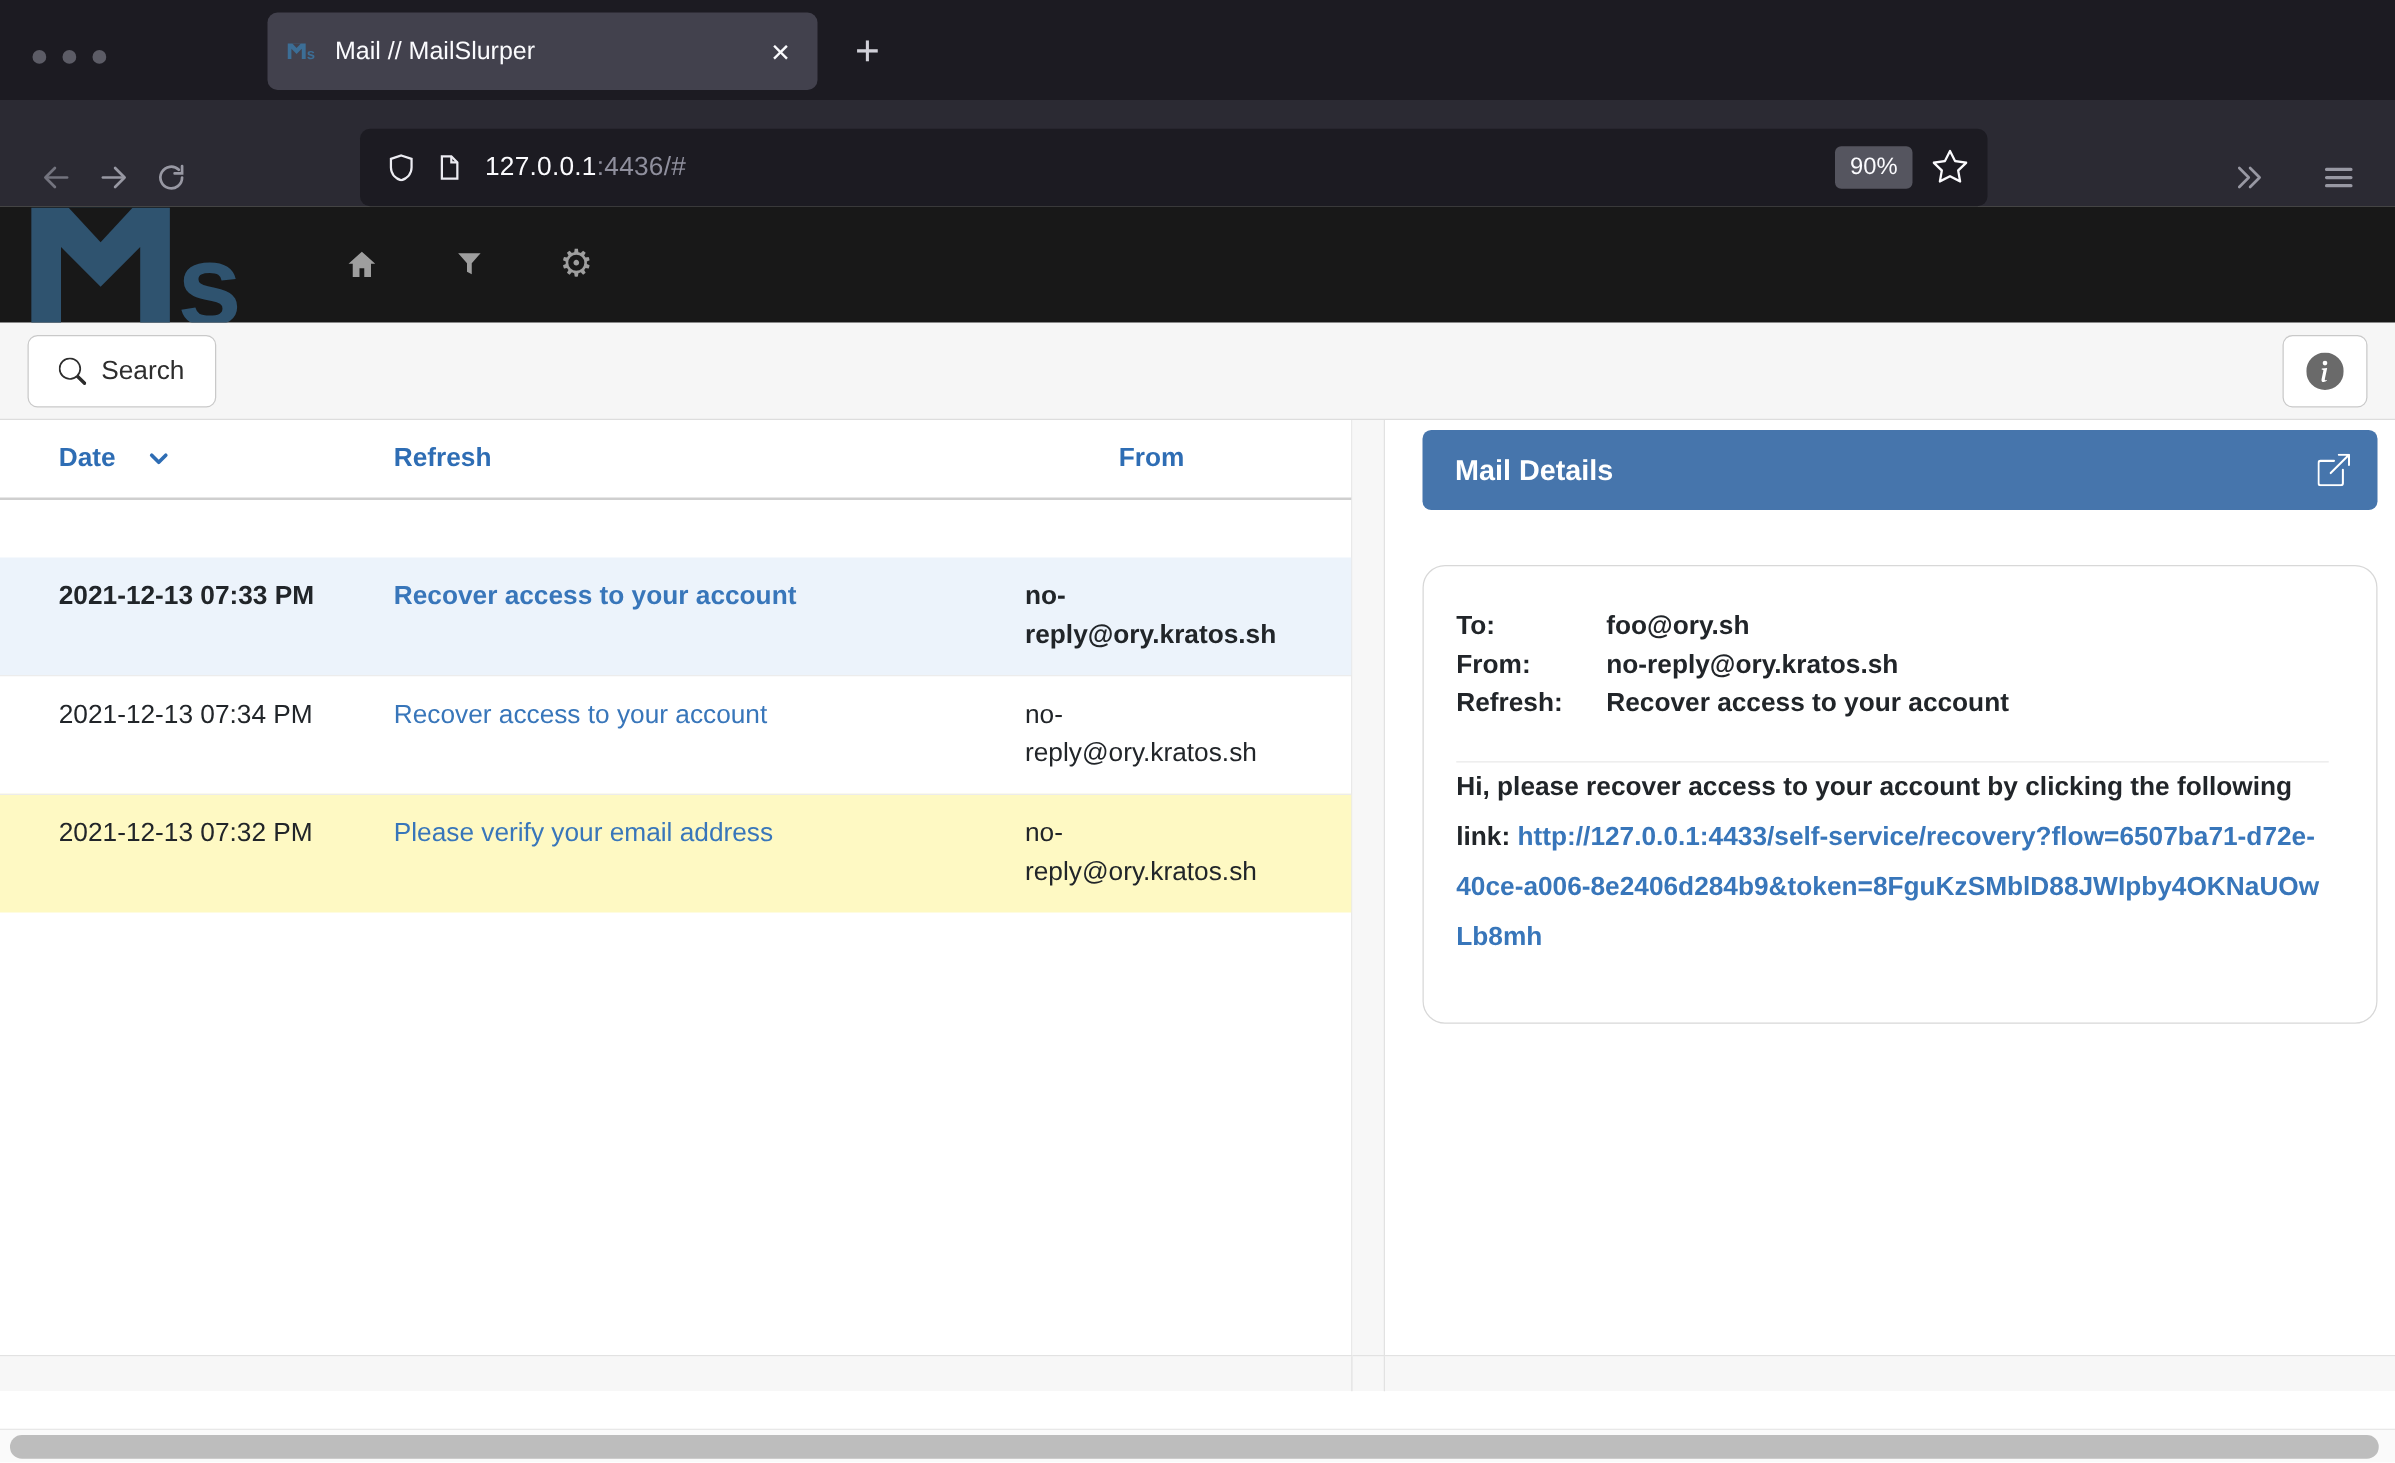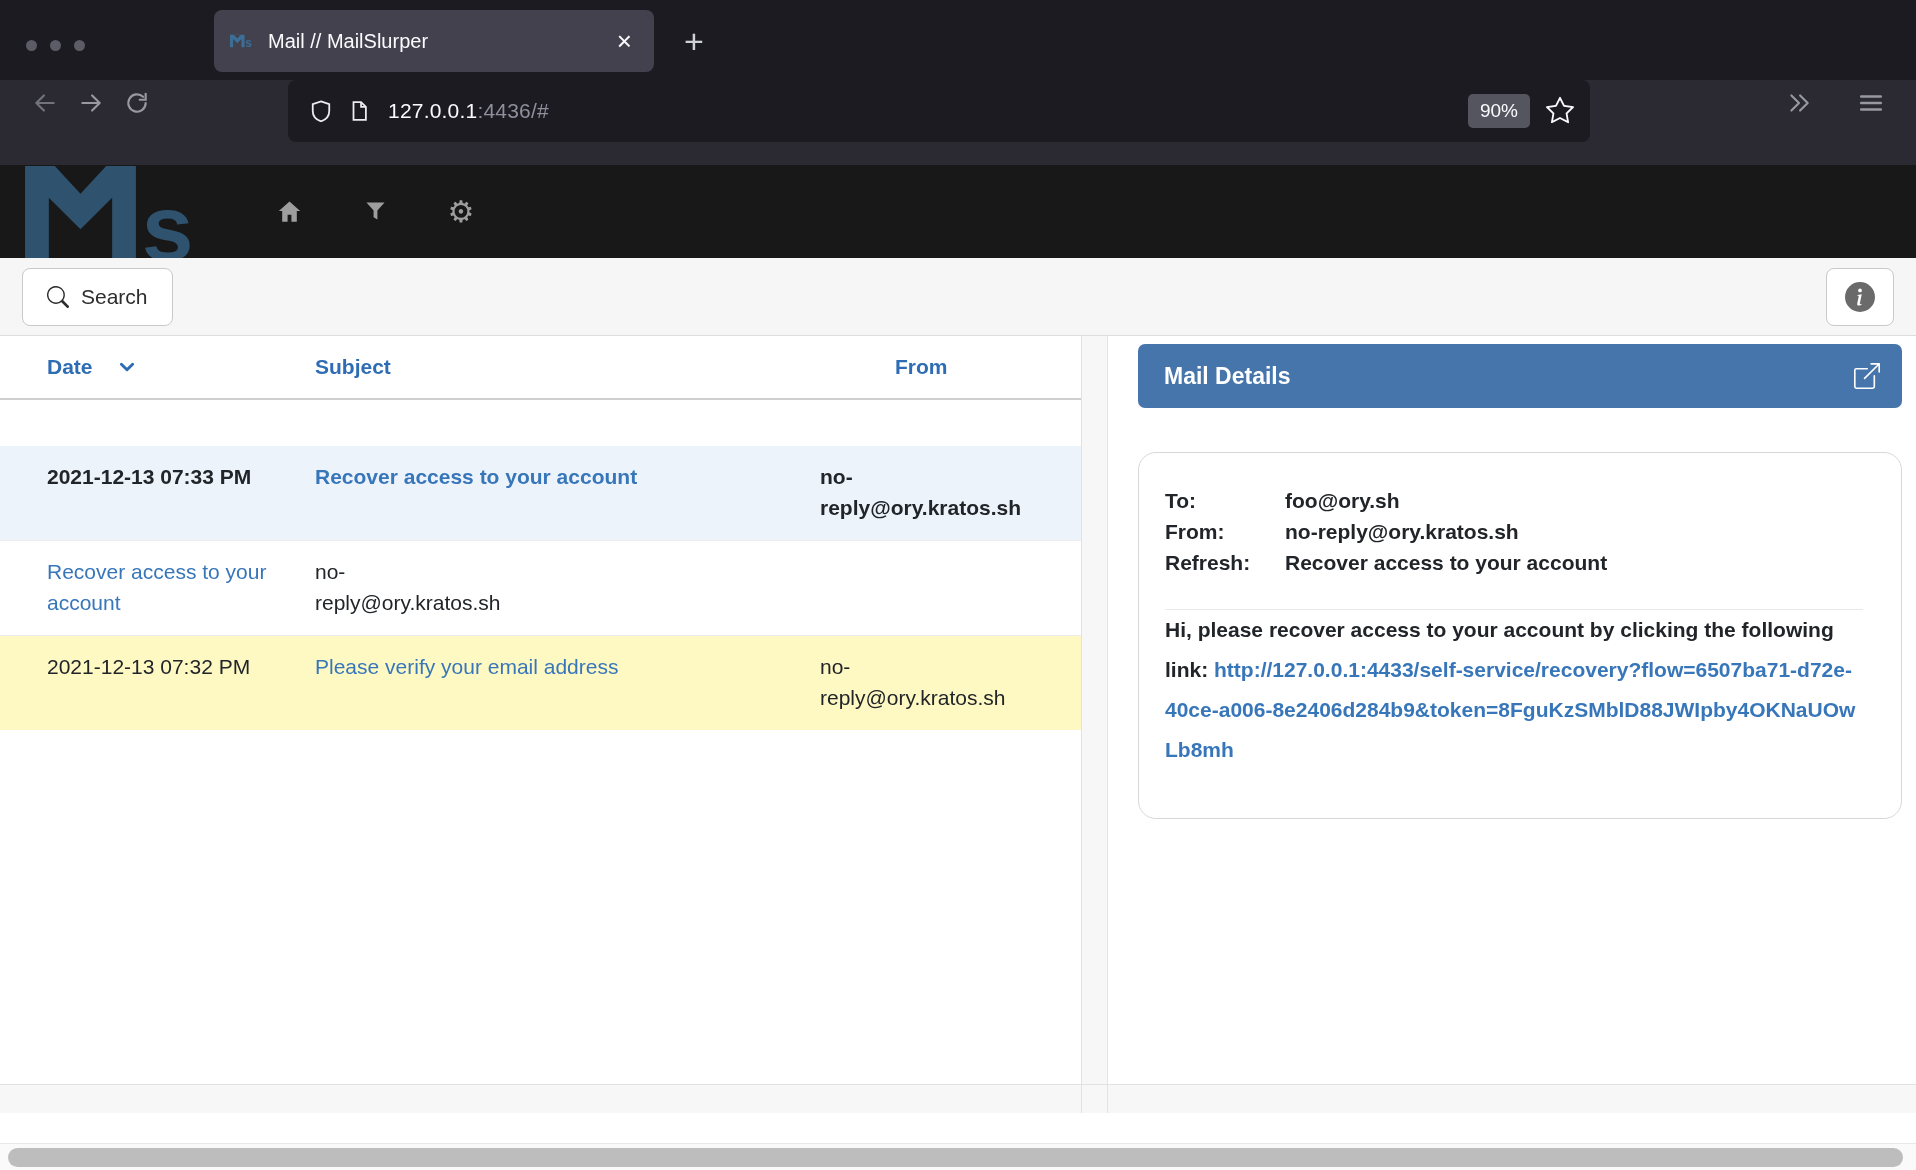--- a/index.html
+++ b/index.html
@@ -10,21 +10,21 @@
   .tabbar { height:80px; background:#1c1b22; position:relative; }
   .win-dots { position:absolute; left:26px; top:40px; display:flex; gap:13px; }
   .win-dots span { width:11px; height:11px; border-radius:50%; background:#5c5c66; display:block; }
   .tab { position:absolute; left:214px; top:10px; width:440px; height:62px; background:#42414d;
     border-radius:8px; display:flex; align-items:center; padding:0 16px; }
   .tab-favicon { width:26px; height:14px; margin-right:12px; flex:none; }
   .tab-title { color:#fbfbfe; font-size:20px; flex:1; white-space:nowrap; overflow:hidden; }
   .tab-close { color:#fbfbfe; font-size:26px; line-height:1; padding:2px 6px; cursor:default; }
   .newtab { position:absolute; left:684px; top:22px; color:#d0d0d8; font-size:34px; font-weight:300; }
 
-  .navbar { height:85px; background:#2b2a33; display:flex; align-items:flex-start; padding:0 22px; }
+  .navbar { height:85px; background:#2b2a33; display:flex; align-items:flex-end; padding:0 22px; }
   .nav-icon { width:46px; height:46px; display:flex; align-items:center; justify-content:center; color:#9898a3; }
   .nav-icon svg { width:26px; height:26px; }
   .nav-icon.dim { color:#73737e; }
   .urlbar { margin-left:128px; width:1302px; height:62px; background:#1c1b22; border-radius:8px;
     display:flex; align-items:center; padding:0 14px; }
   .urlbar .u-icon { width:38px; height:38px; display:flex; align-items:center; justify-content:center; color:#ececf2; }
   .urlbar .u-icon svg { width:22px; height:22px; }
   .url-text { margin-left:10px; font-size:21px; letter-spacing:.2px; flex:1; white-space:nowrap; }
   .url-host { color:#fbfbfe; }
   .url-rest { color:#8f8f9d; }
@@ -215,32 +215,33 @@
 <div class="content">
 
   <div class="left-panel">
     <div class="list-header">
       <div class="hdr-date">
         <span>Date</span>
         <svg viewBox="0 0 16 16" fill="none" stroke="currentColor" stroke-width="2.6" stroke-linecap="round" stroke-linejoin="round">
             <path d="M3 5.5l5 5 5-5"></path>
           </svg>
       </div>
-      <div>Subject</div>
+      <div>Refresh</div>
       <div class="hdr-from">From</div>
     </div>
     <div class="list-spacer"></div>
 
     <div class="mail-row selected">
       <div class="cell-date"><span>2021-12-13 07:33 PM</span></div>
       <div class="cell-subject"><a href="#">Recover access to your account</a></div>
       <div class="cell-from"><span>no-reply@ory.kratos.sh</span></div>
     </div>
 
     <div class="mail-row">
+      <div class="cell-date"><span>2021-12-13 07:34 PM</span></div>
       <div class="cell-subject"><a href="#">Recover access to your account</a></div>
       <div class="cell-from"><span>no-reply@ory.kratos.sh</span></div>
     </div>
 
     <div class="mail-row striped">
       <div class="cell-date"><span>2021-12-13 07:32 PM</span></div>
       <div class="cell-subject"><a href="#">Please verify your email address</a></div>
       <div class="cell-from"><span>no-reply@ory.kratos.sh</span></div>
     </div>
   </div>

